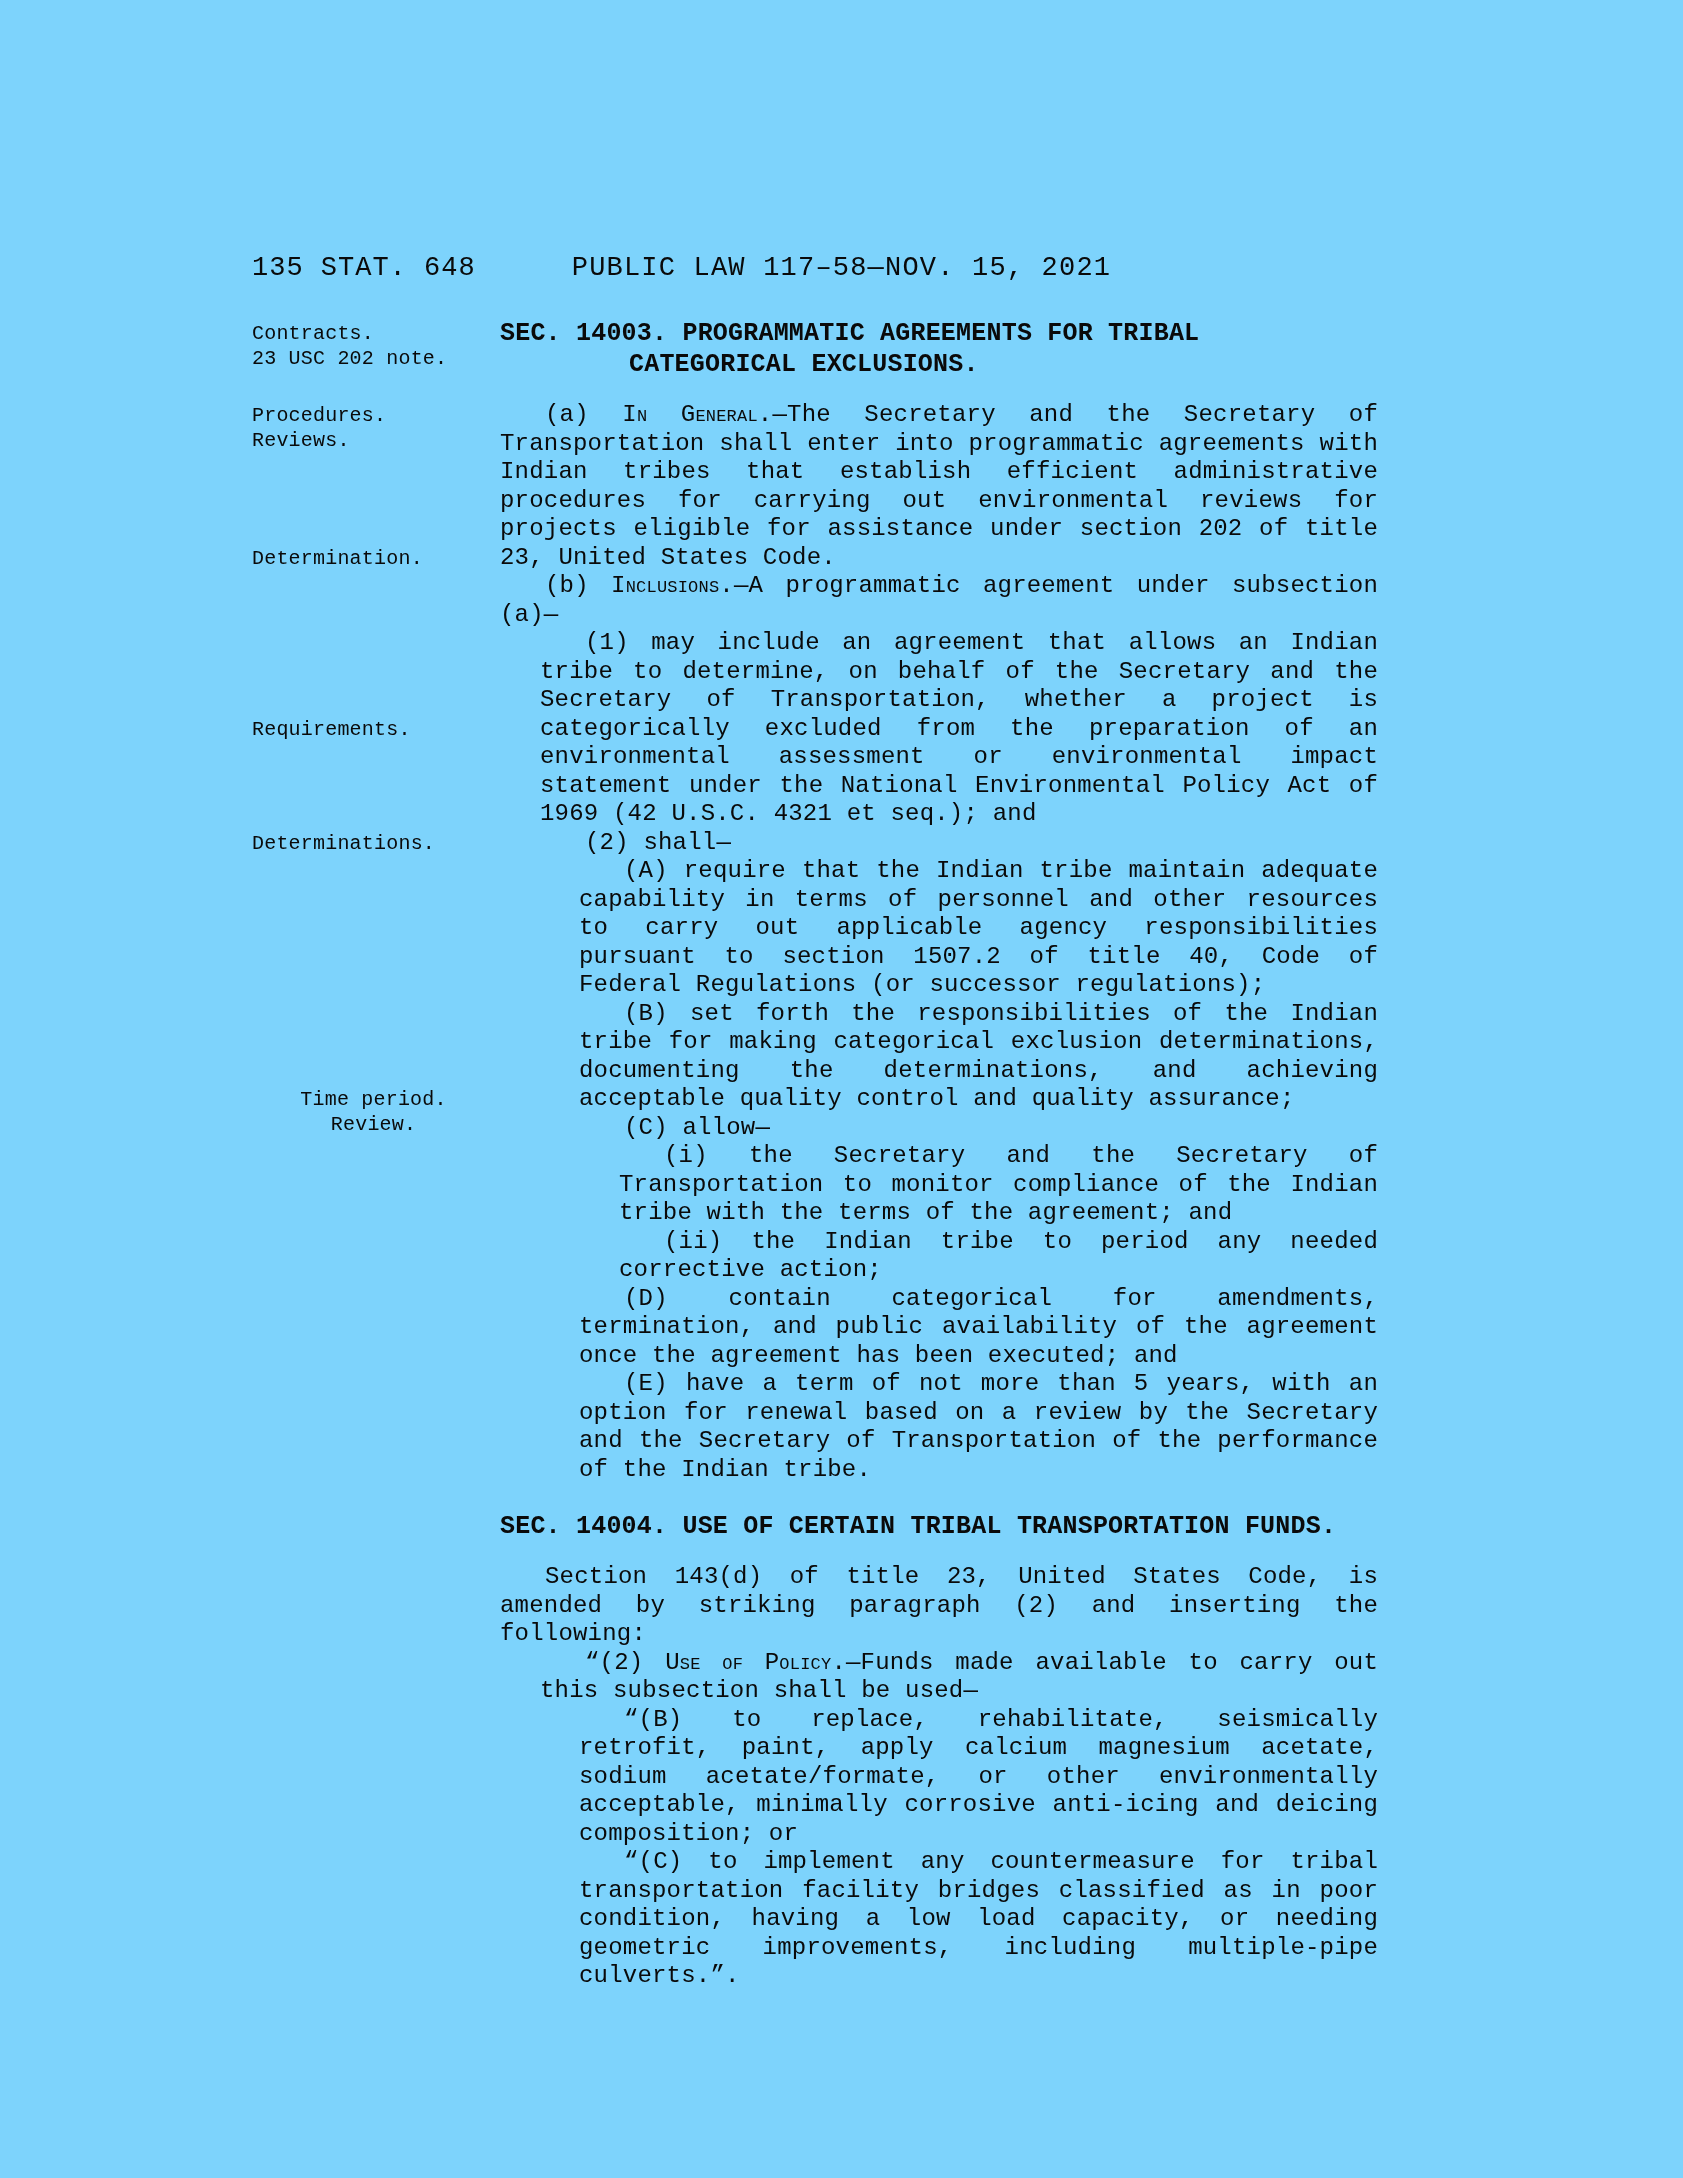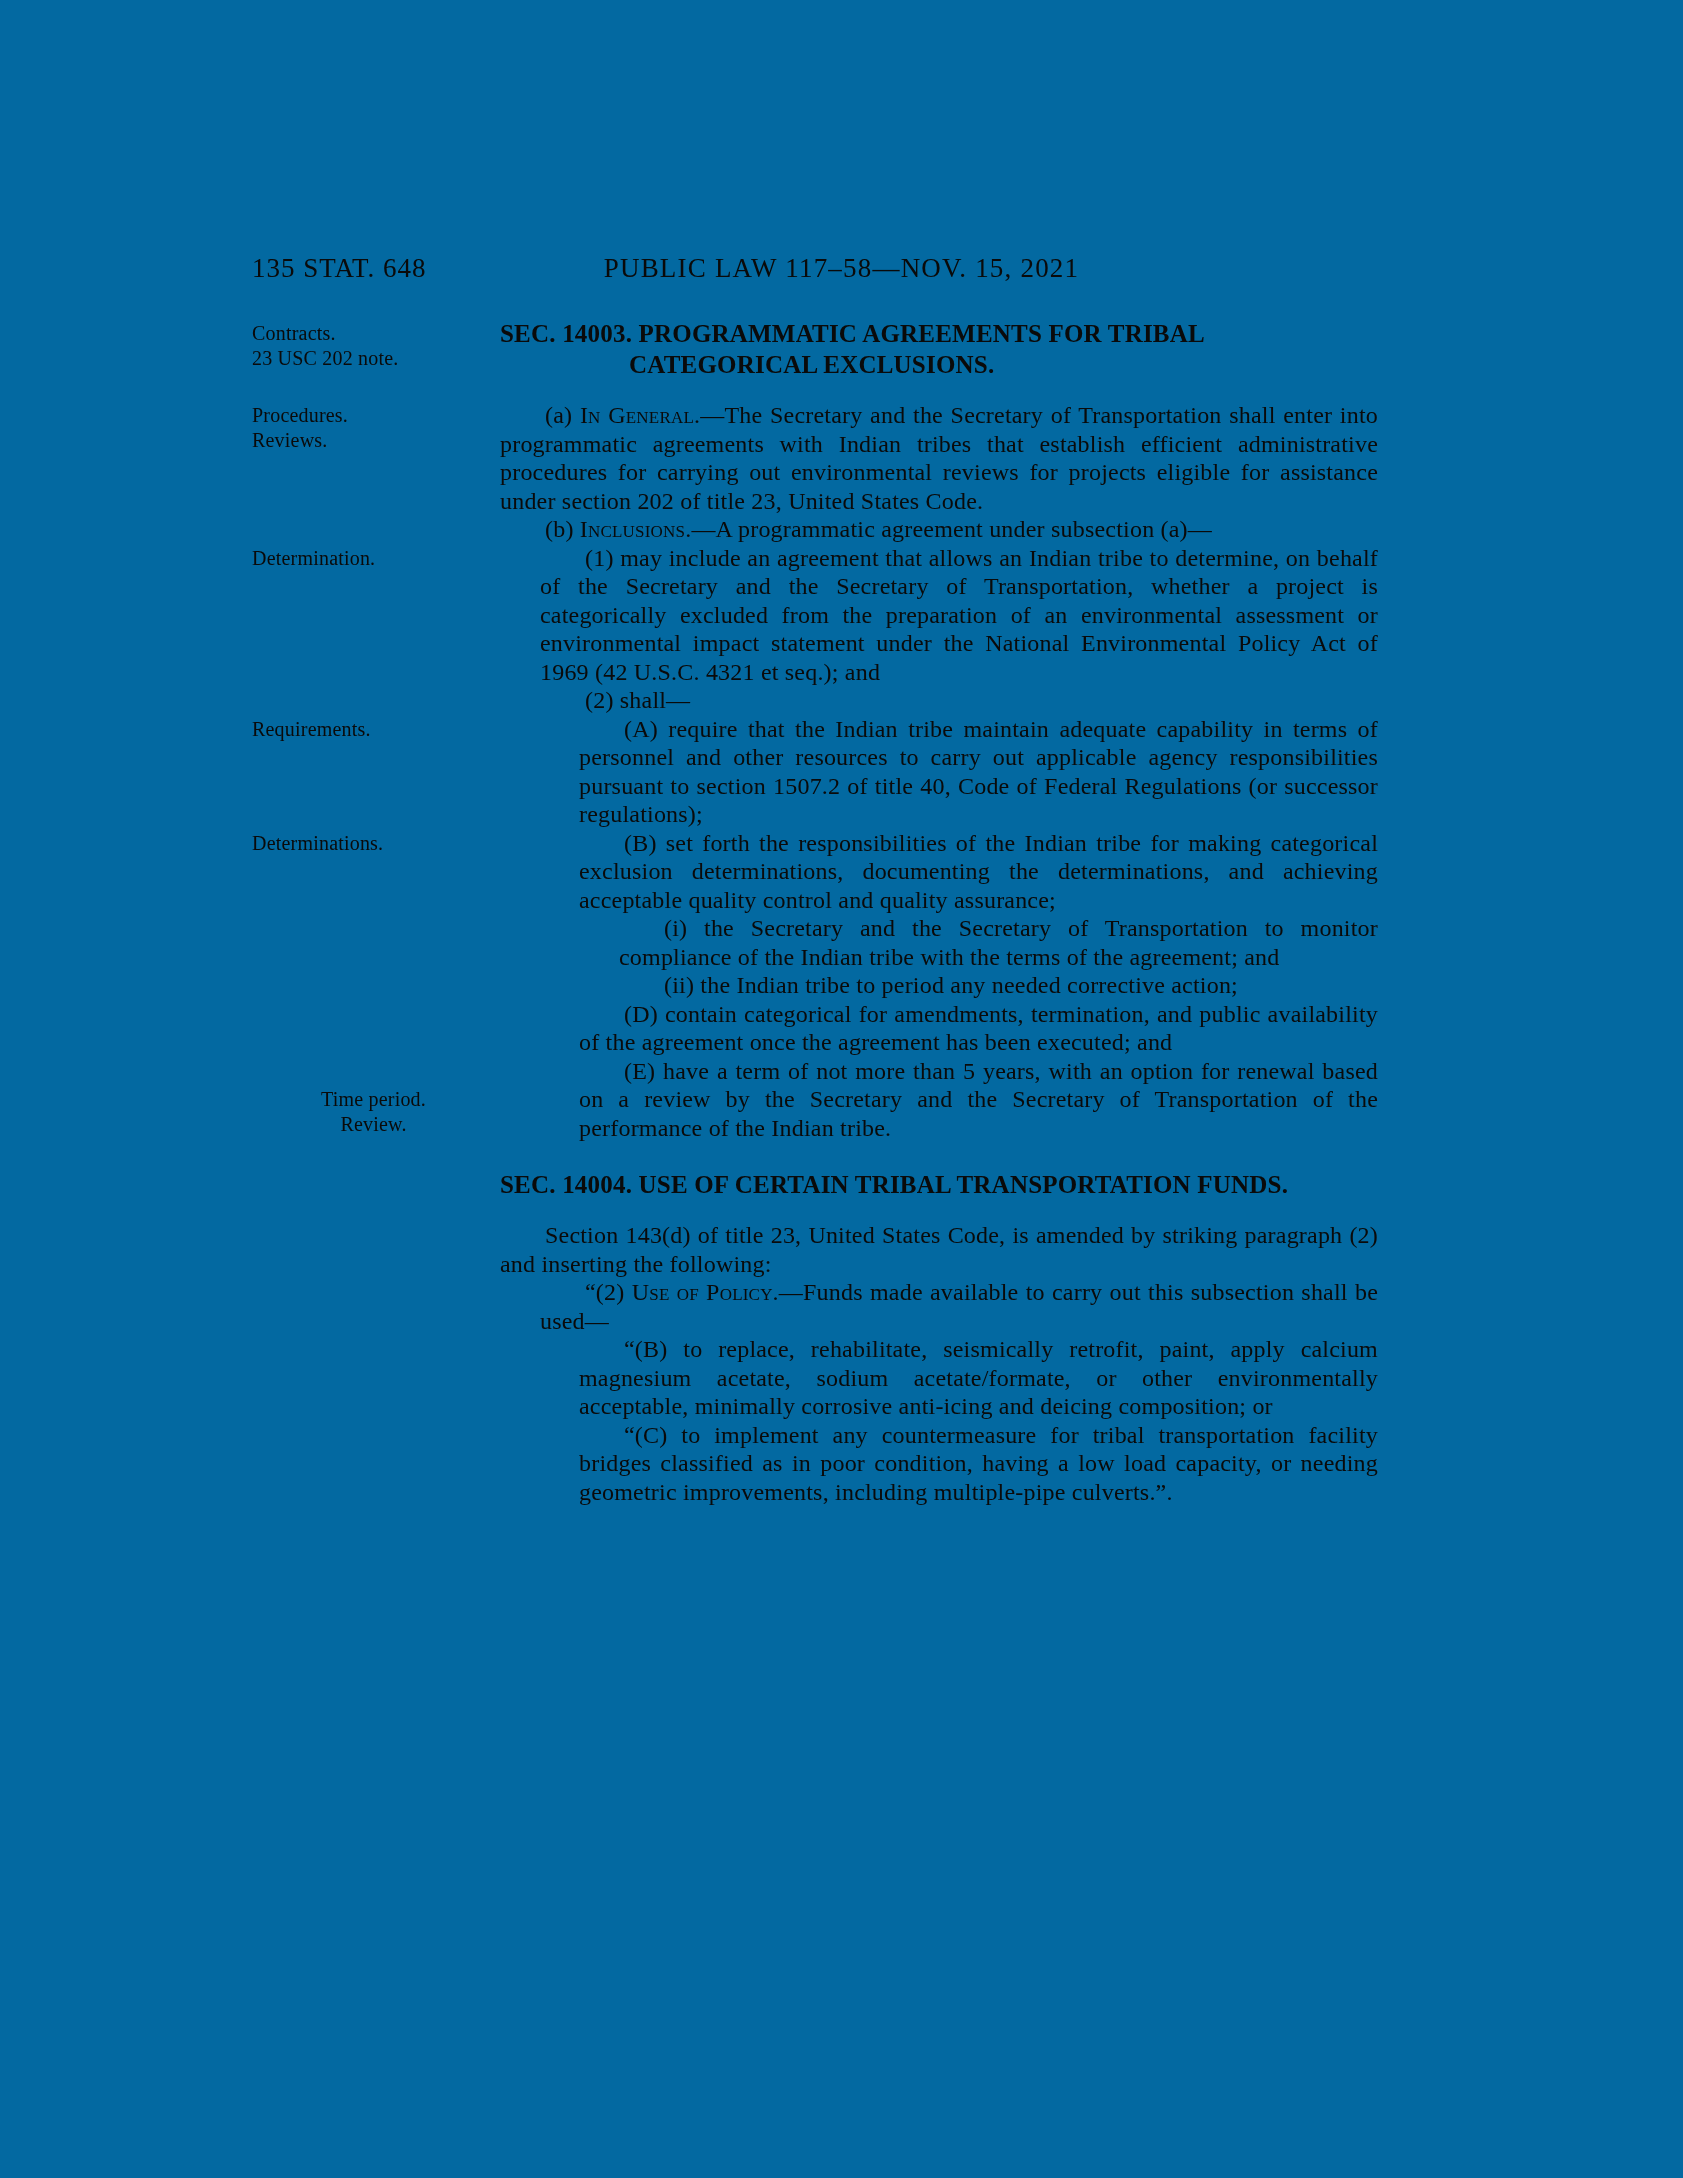--- a/index.html
+++ b/index.html
@@ -1,21 +1,21 @@
 <!DOCTYPE html>
 <html><head>
 <meta charset="utf-8">
 <title>135 STAT. 648</title>
 <style>
   html,body{margin:0;padding:0;background:#e8e8e8;}
   #page{
     position:relative;
     width:1683px;height:2178px;
-    background:#0369a1;
-    font-family:Liberation Serif, serif;
+    background:#7dd3fc;
+    font-family:Liberation Mono, monospace;
     color:#0a0a0a;
     overflow:hidden;
   }
   
   #header{position:absolute;top:253px;left:0;right:0;height:34px;}
   #stat-number{
     position:absolute;left:252px;top:0;
     font-size:27px;letter-spacing:1px;white-space:nowrap;
   }
   #law-title{
@@ -86,20 +86,21 @@
     </div>
 
   <div id="body-col">
       <h2 class="sec-heading" id="s0-heading">SEC. 14003. PROGRAMMATIC AGREEMENTS FOR TRIBAL CATEGORICAL EXCLUSIONS.</h2>
       <p class="para l0" id="s0-p0"><span class="p-label">(a) </span><span class="p-term sc">In General</span><span class="p-sep">.—</span><span class="p-text">The Secretary and the Secretary of Transportation shall enter into programmatic agreements with Indian tribes that establish efficient administrative procedures for carrying out environmental reviews for projects eligible for assistance under section 202 of title 23, United States Code.</span></p>
       <p class="para l0" id="s0-p1"><span class="p-label">(b) </span><span class="p-term sc">Inclusions</span><span class="p-sep">.—</span><span class="p-text">A programmatic agreement under subsection (a)—</span></p>
       <p class="para l1" id="s0-p2"><span class="p-label"></span><span class="p-term sc"></span><span class="p-sep"></span><span class="p-text">(1) may include an agreement that allows an Indian tribe to determine, on behalf of the Secretary and the Secretary of Transportation, whether a project is categorically excluded from the preparation of an environmental assessment or environmental impact statement under the National Environmental Policy Act of 1969 (42 U.S.C. 4321 et seq.); and</span></p>
       <p class="para l1" id="s0-p3"><span class="p-label"></span><span class="p-term sc"></span><span class="p-sep"></span><span class="p-text">(2) shall—</span></p>
       <p class="para l2" id="s0-p4"><span class="p-label"></span><span class="p-term sc"></span><span class="p-sep"></span><span class="p-text">(A) require that the Indian tribe maintain adequate capability in terms of personnel and other resources to carry out applicable agency responsibilities pursuant to section 1507.2 of title 40, Code of Federal Regulations (or successor regulations);</span></p>
       <p class="para l2" id="s0-p5"><span class="p-label"></span><span class="p-term sc"></span><span class="p-sep"></span><span class="p-text">(B) set forth the responsibilities of the Indian tribe for making categorical exclusion determinations, documenting the determinations, and achieving acceptable quality control and quality assurance;</span></p>
+      <p class="para l2" id="s0-p6"><span class="p-label"></span><span class="p-term sc"></span><span class="p-sep"></span><span class="p-text">(C) allow—</span></p>
       <p class="para l3" id="s0-p7"><span class="p-label"></span><span class="p-term sc"></span><span class="p-sep"></span><span class="p-text">(i) the Secretary and the Secretary of Transportation to monitor compliance of the Indian tribe with the terms of the agreement; and</span></p>
       <p class="para l3" id="s0-p8"><span class="p-label"></span><span class="p-term sc"></span><span class="p-sep"></span><span class="p-text">(ii) the Indian tribe to period any needed corrective action;</span></p>
       <p class="para l2" id="s0-p9"><span class="p-label"></span><span class="p-term sc"></span><span class="p-sep"></span><span class="p-text">(D) contain categorical for amendments, termination, and public availability of the agreement once the agreement has been executed; and</span></p>
       <p class="para l2" id="s0-p10"><span class="p-label"></span><span class="p-term sc"></span><span class="p-sep"></span><span class="p-text">(E) have a term of not more than 5 years, with an option for renewal based on a review by the Secretary and the Secretary of Transportation of the performance of the Indian tribe.</span></p>
       <h2 class="sec-heading spaced" id="s1-heading">SEC. 14004. USE OF CERTAIN TRIBAL TRANSPORTATION FUNDS.</h2>
       <p class="para l0" id="s1-p0"><span class="p-label"></span><span class="p-term sc"></span><span class="p-sep"></span><span class="p-text">Section 143(d) of title 23, United States Code, is amended by striking paragraph (2) and inserting the following:</span></p>
       <p class="para l1" id="s1-p1"><span class="p-label">“(2) </span><span class="p-term sc">Use of Policy</span><span class="p-sep">.—</span><span class="p-text">Funds made available to carry out this subsection shall be used—</span></p>
       <p class="para l2" id="s1-p3"><span class="p-label"></span><span class="p-term sc"></span><span class="p-sep"></span><span class="p-text">“(B) to replace, rehabilitate, seismically retrofit, paint, apply calcium magnesium acetate, sodium acetate/formate, or other environmentally acceptable, minimally corrosive anti-icing and deicing composition; or</span></p>
       <p class="para l2" id="s1-p4"><span class="p-label"></span><span class="p-term sc"></span><span class="p-sep"></span><span class="p-text">“(C) to implement any countermeasure for tribal transportation facility bridges classified as in poor condition, having a low load capacity, or needing geometric improvements, including multiple-pipe culverts.”.</span></p>
     </div>

